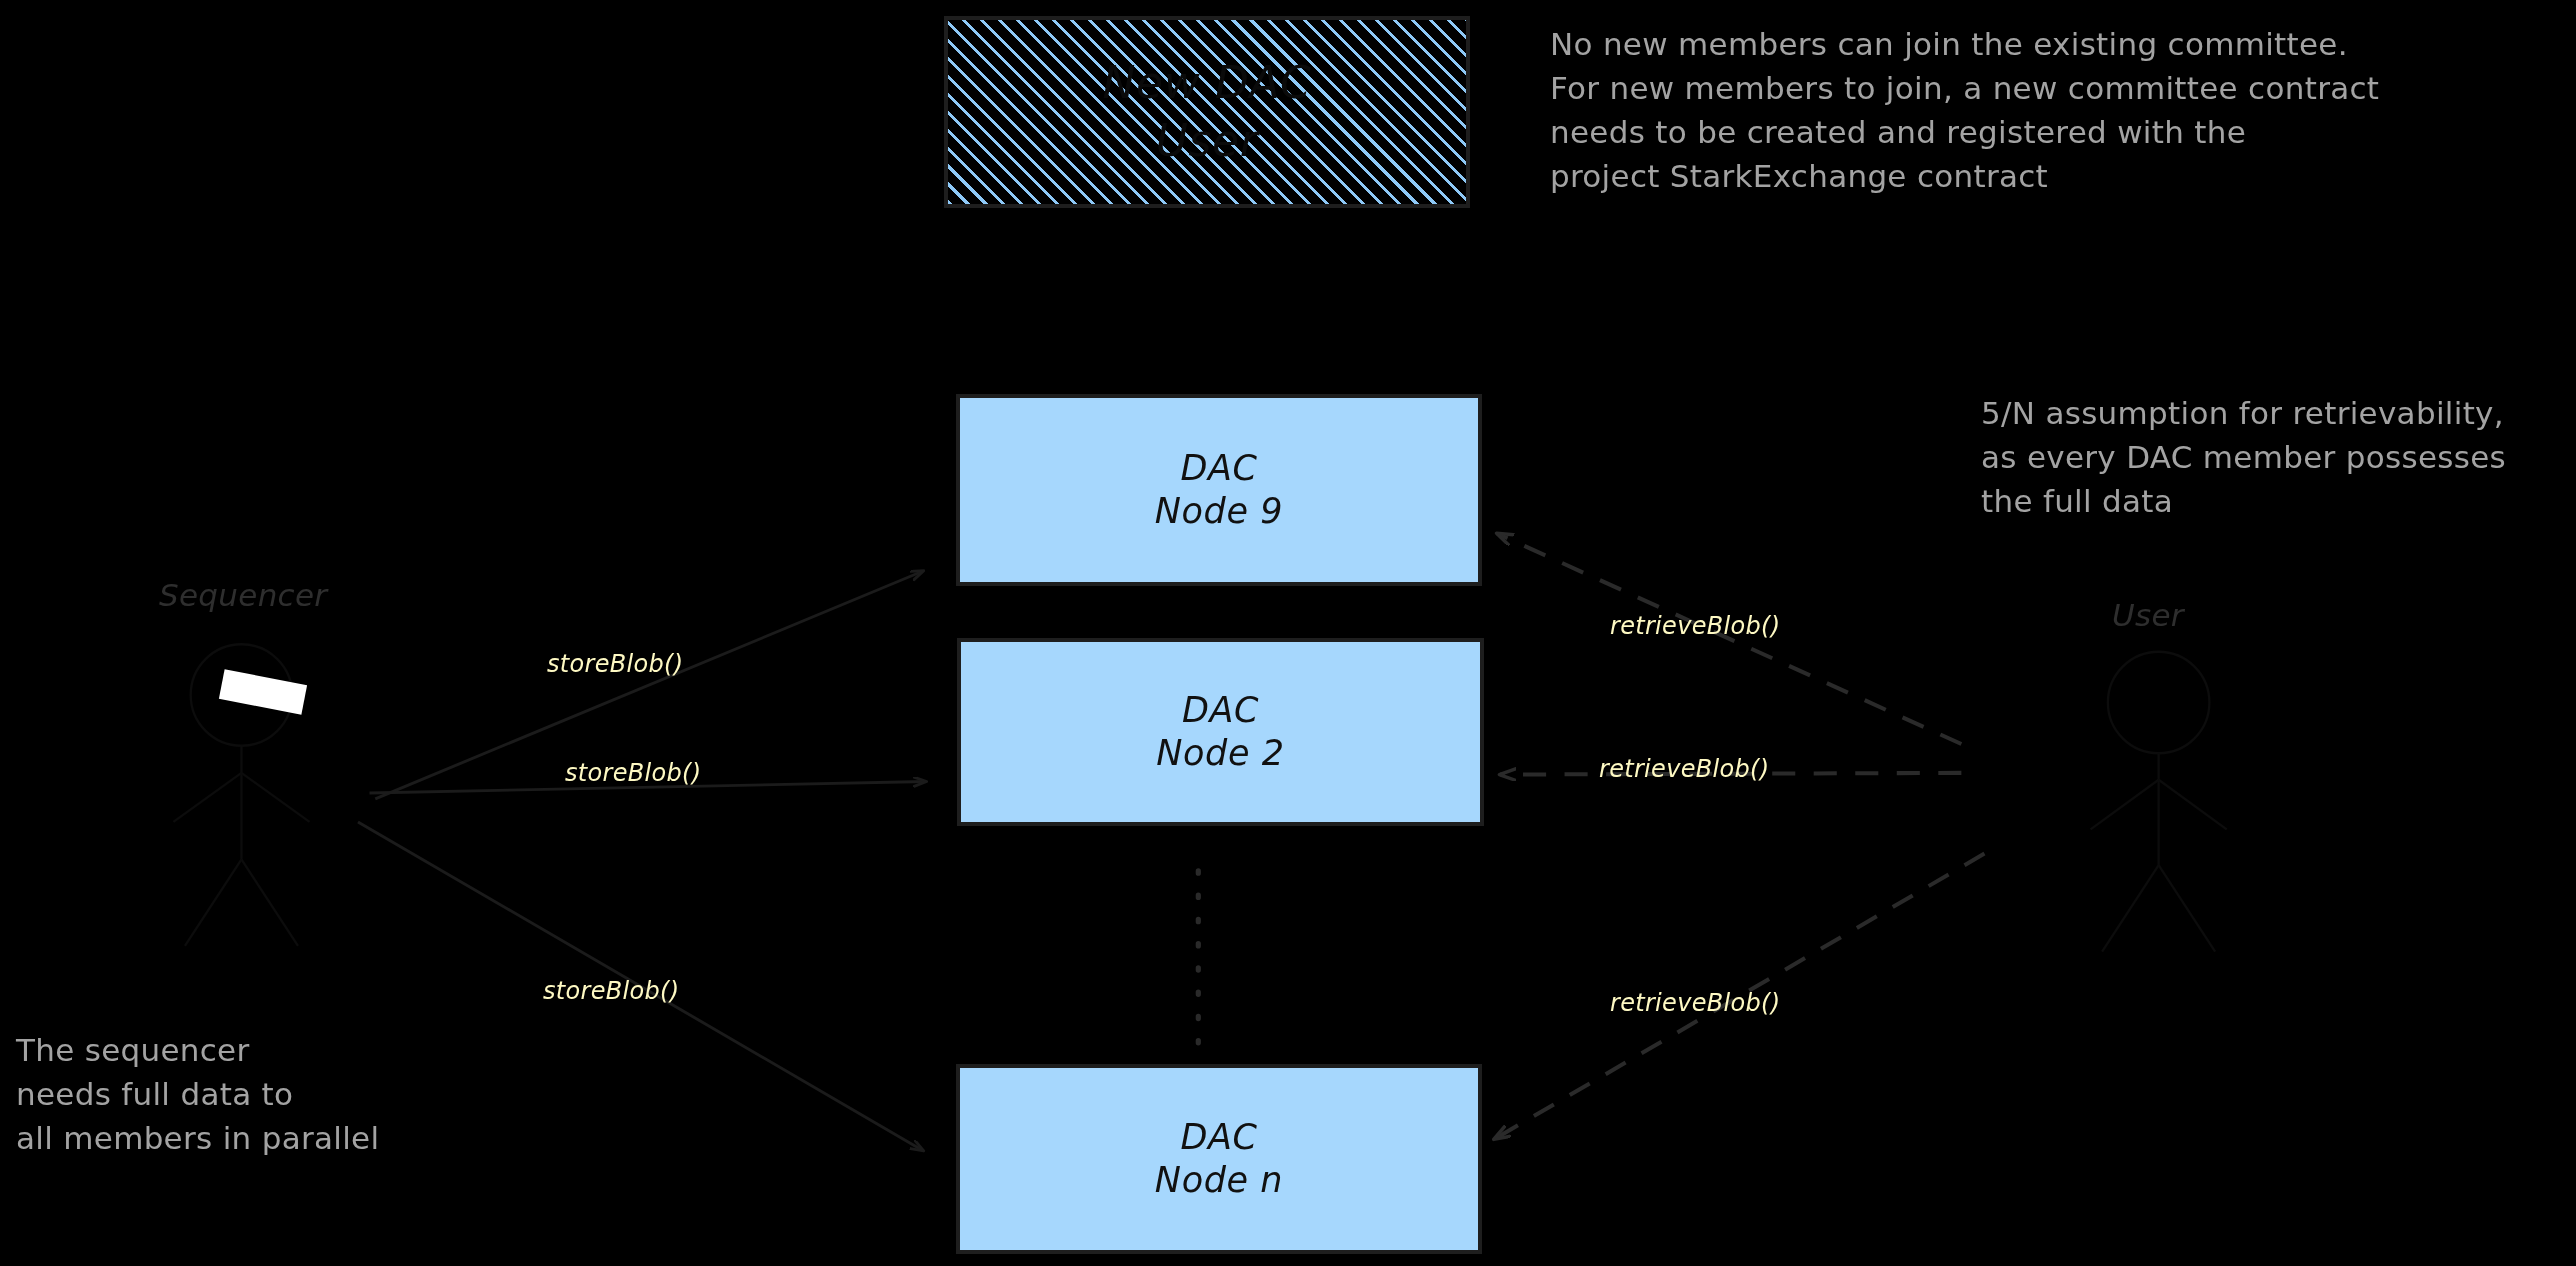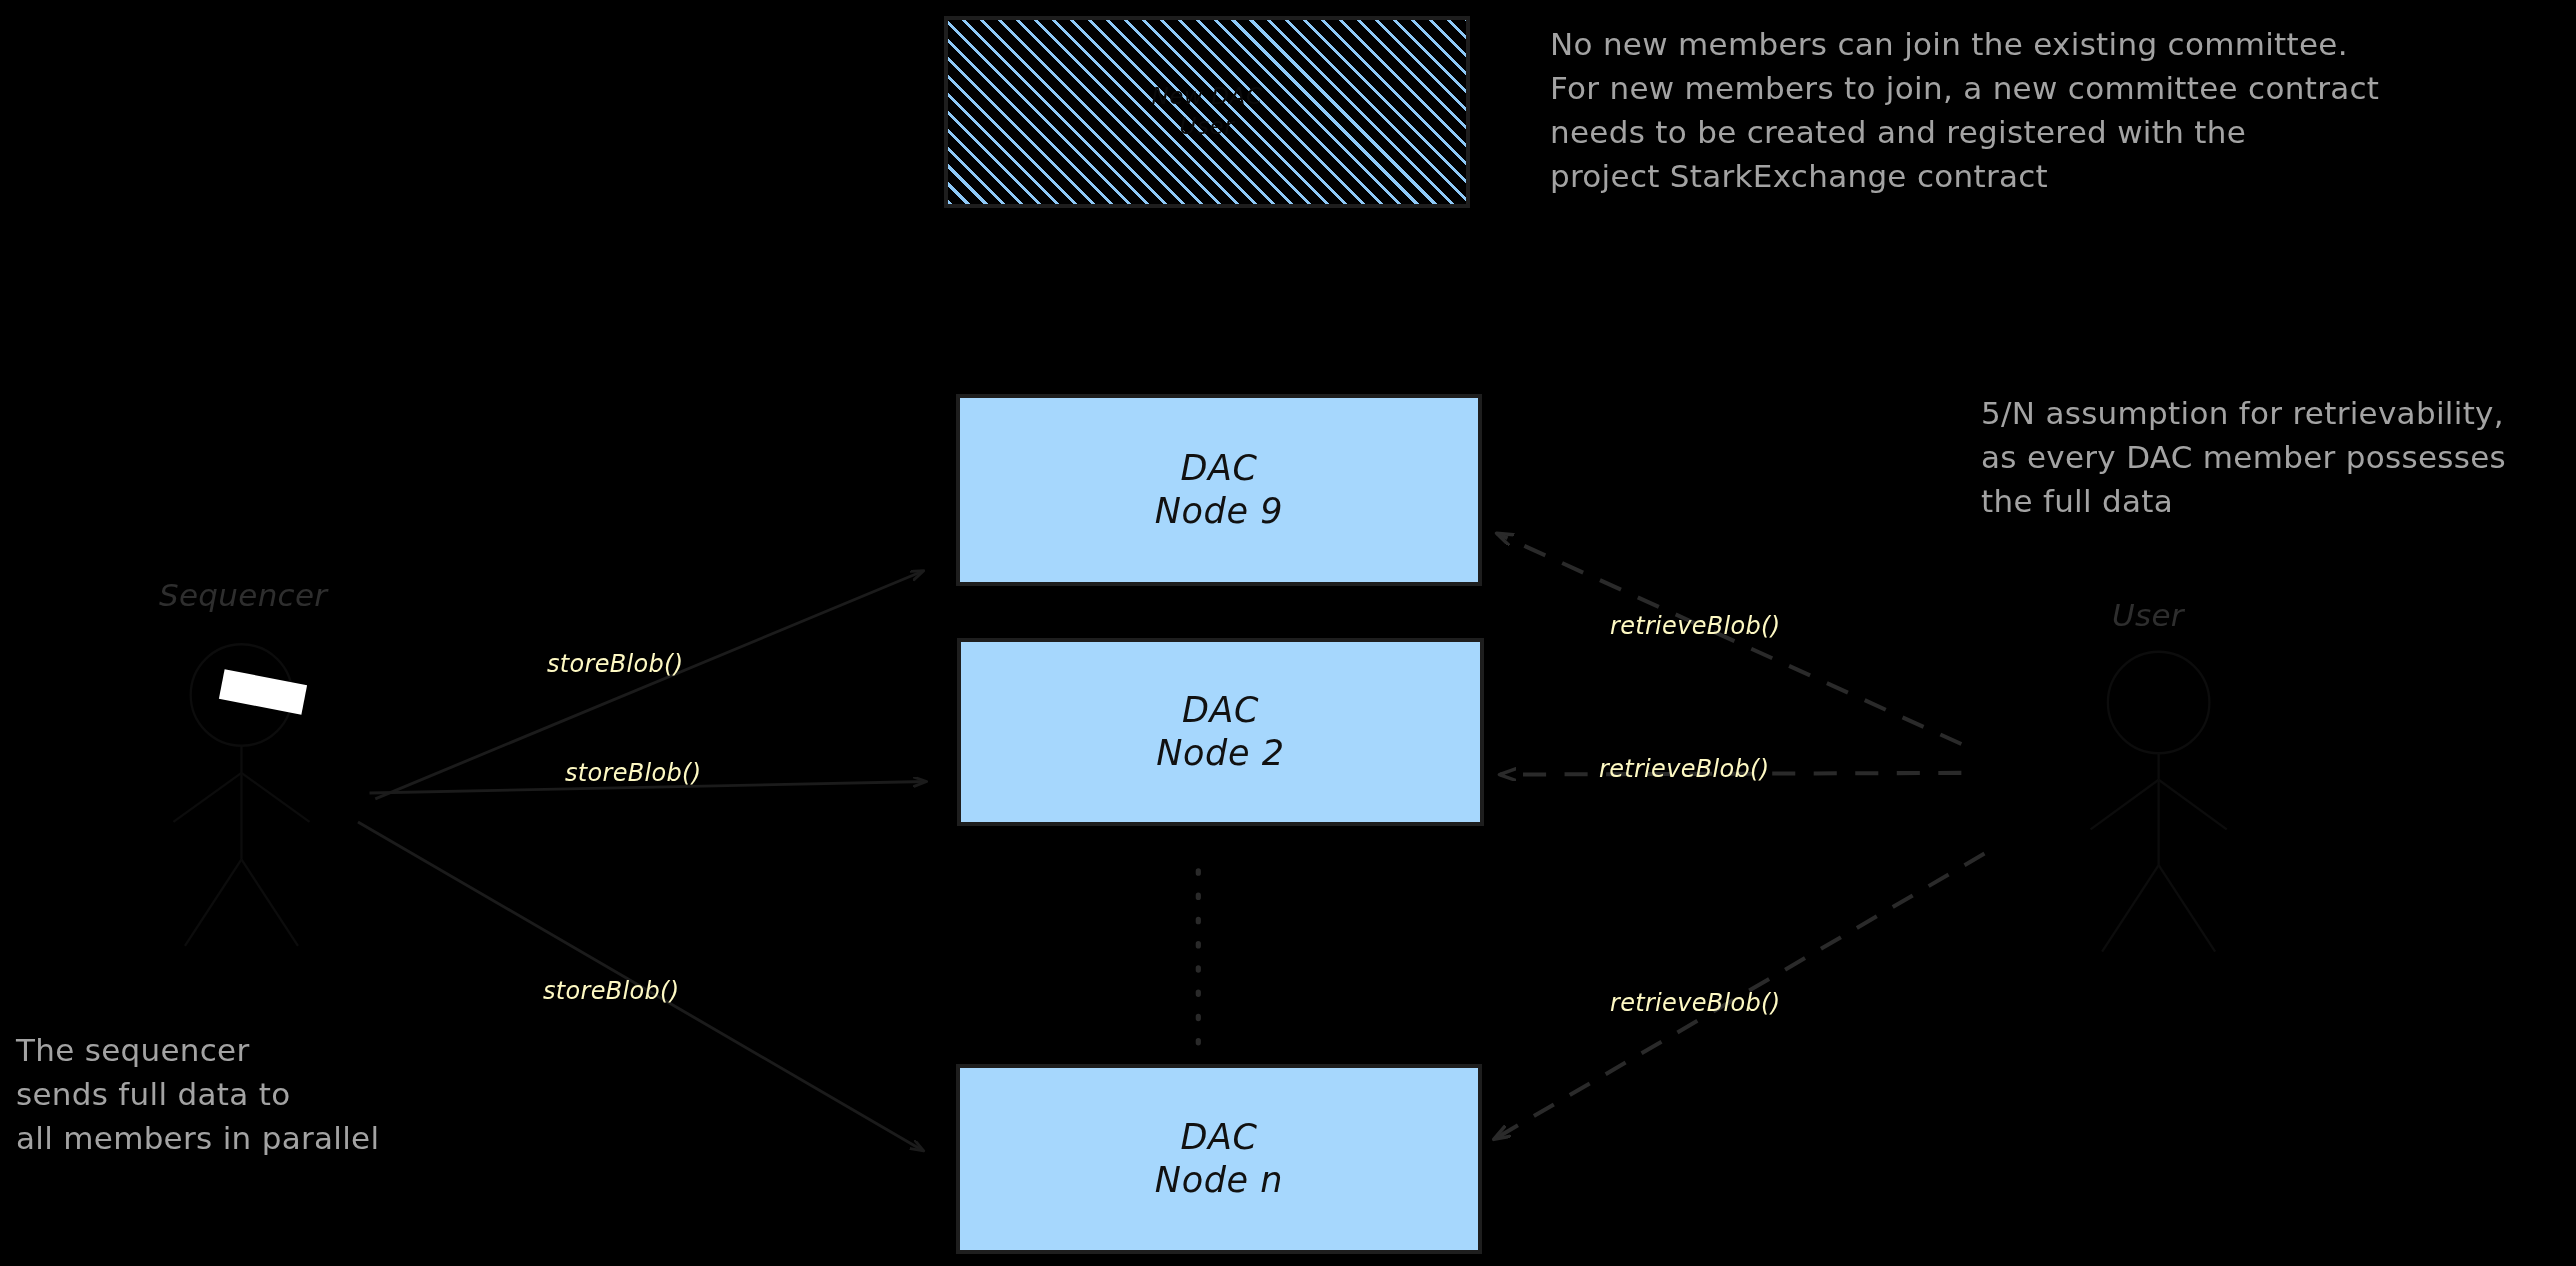--- a/index.html
+++ b/index.html
@@ -54,21 +54,21 @@
       rgba(0,0,0,0) 2.9px,
       rgba(0,0,0,0) 12.7px
     );
     display: flex;
     flex-direction: column;
     align-items: center;
     justify-content: center;
   }
   .hatch-line {
     color: #0a0a0a;
-    font-size: 23px;
+    font-size: 44px;
     line-height: 1.3;
     font-style: italic;
     letter-spacing: 0.6px;
   }
   .annotation {
     position: absolute;
     color: #a3a3a3;
     font-size: 31px;
     line-height: 1.42;
     letter-spacing: 0.3px;
@@ -175,17 +175,17 @@
   <div class="annotation" style="left:1550px; top:22px; width:992px;">No new members can join the existing committee.
 For new members to join, a new committee contract
 needs to be created and registered with the
 project StarkExchange contract</div>
 
   <div class="annotation" style="left:1981px; top:391px; width:588px;">5/N assumption for retrievability,
 as every DAC member possesses
 the full data</div>
 
   <div class="annotation" style="left:16px; top:1028px; width:404px;">The sequencer
-sends full data to
+needs full data to
 all members in parallel</div>
 
 </div>
 
 
 </body></html>

